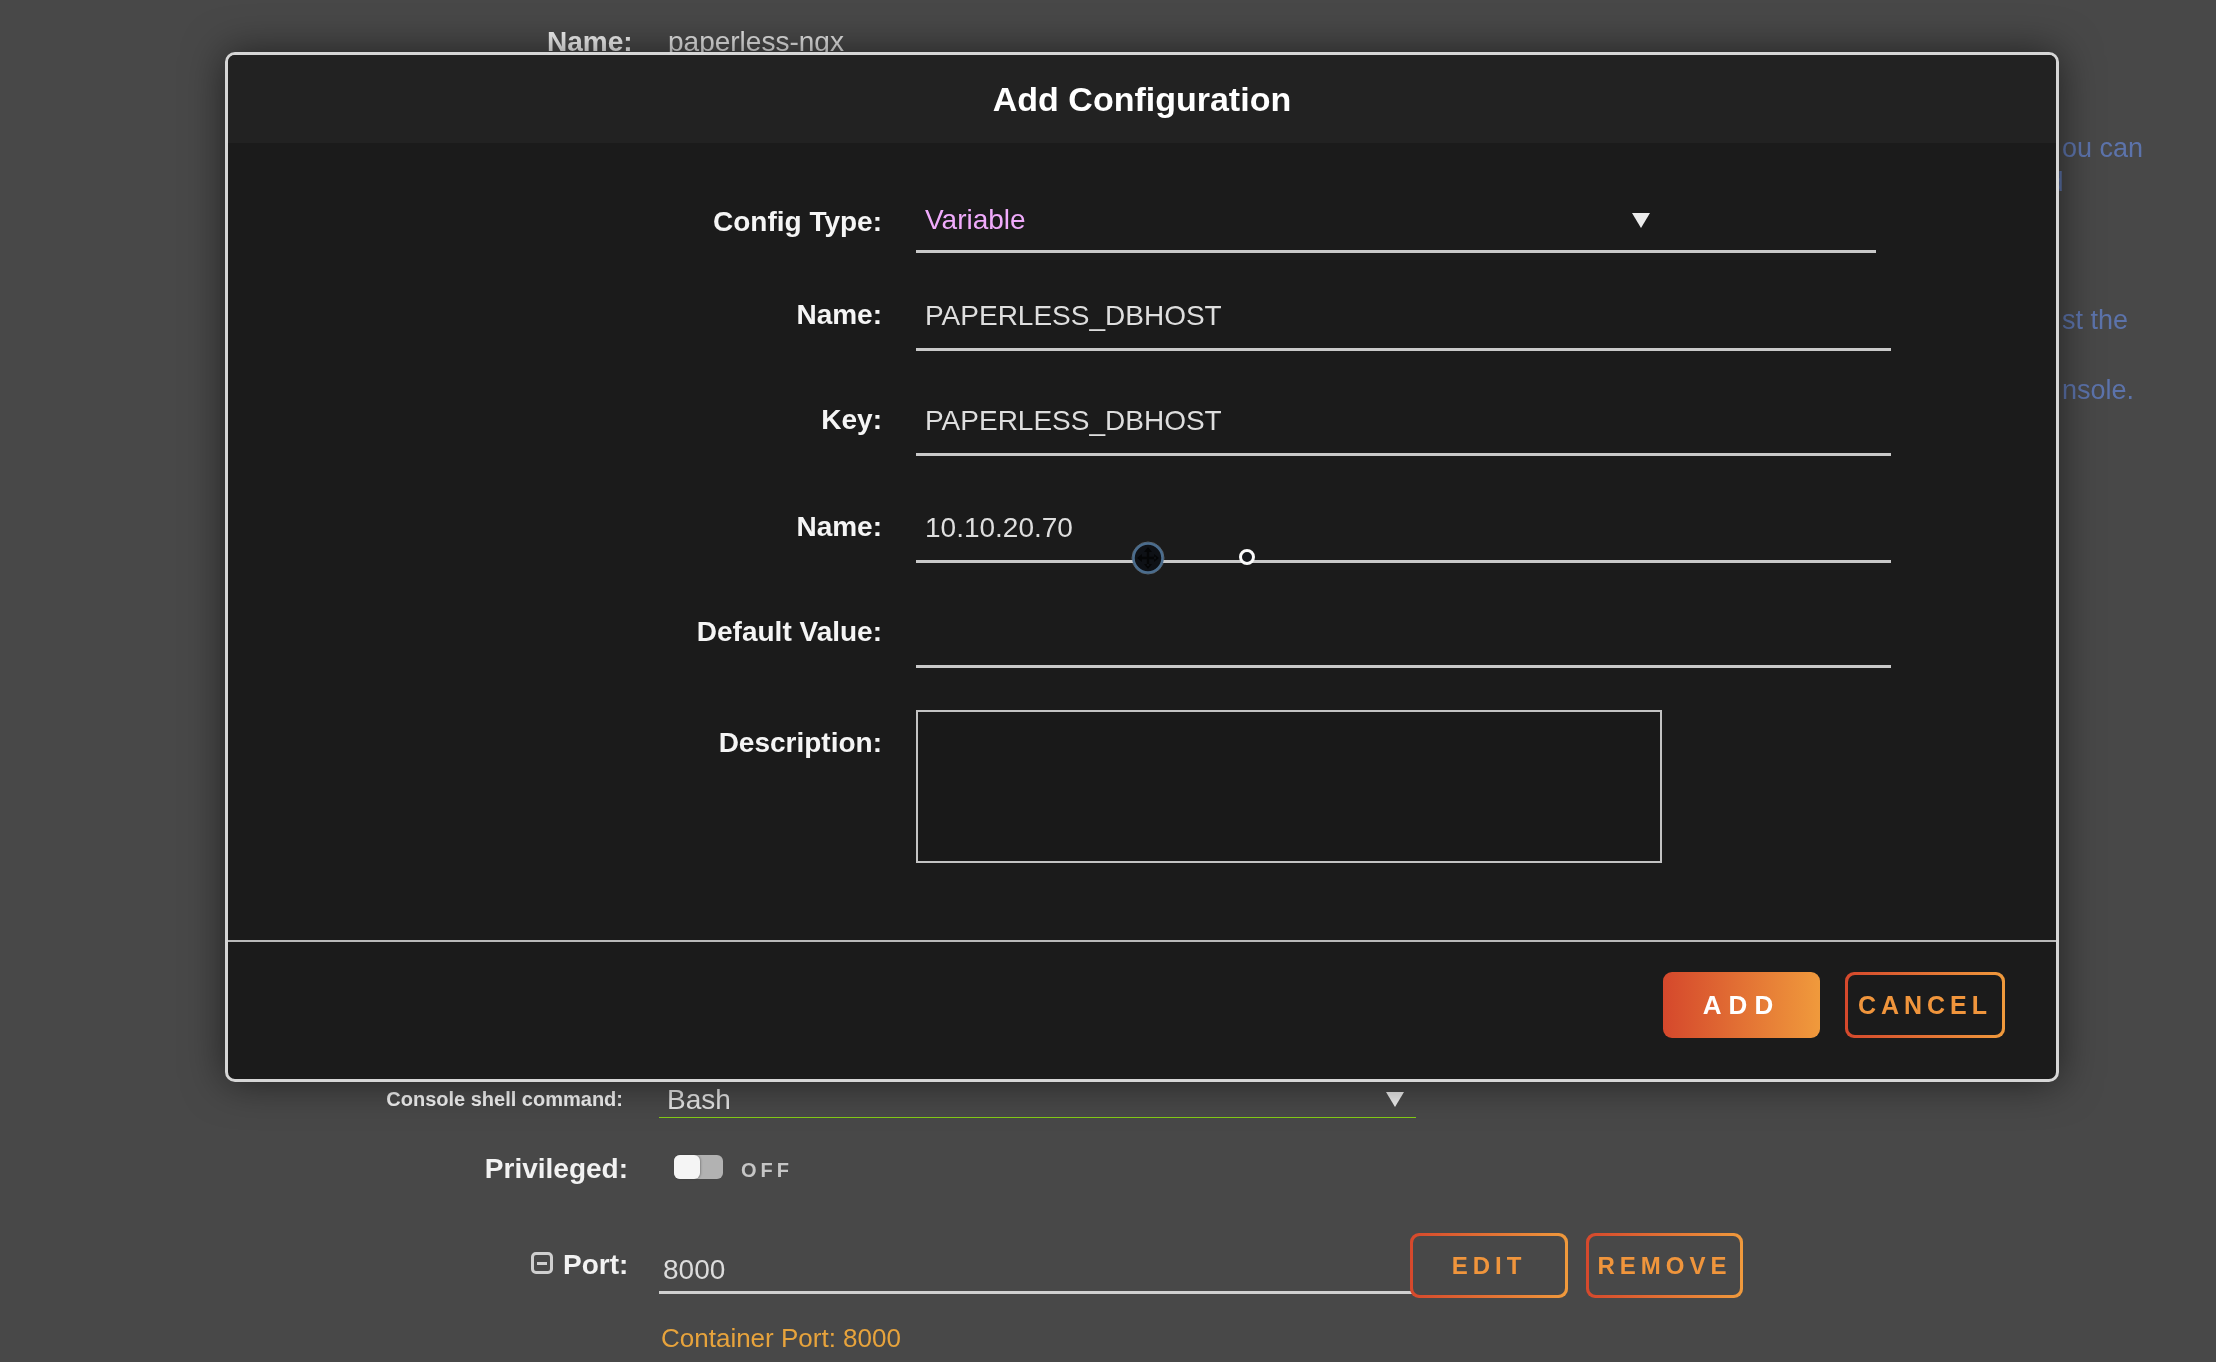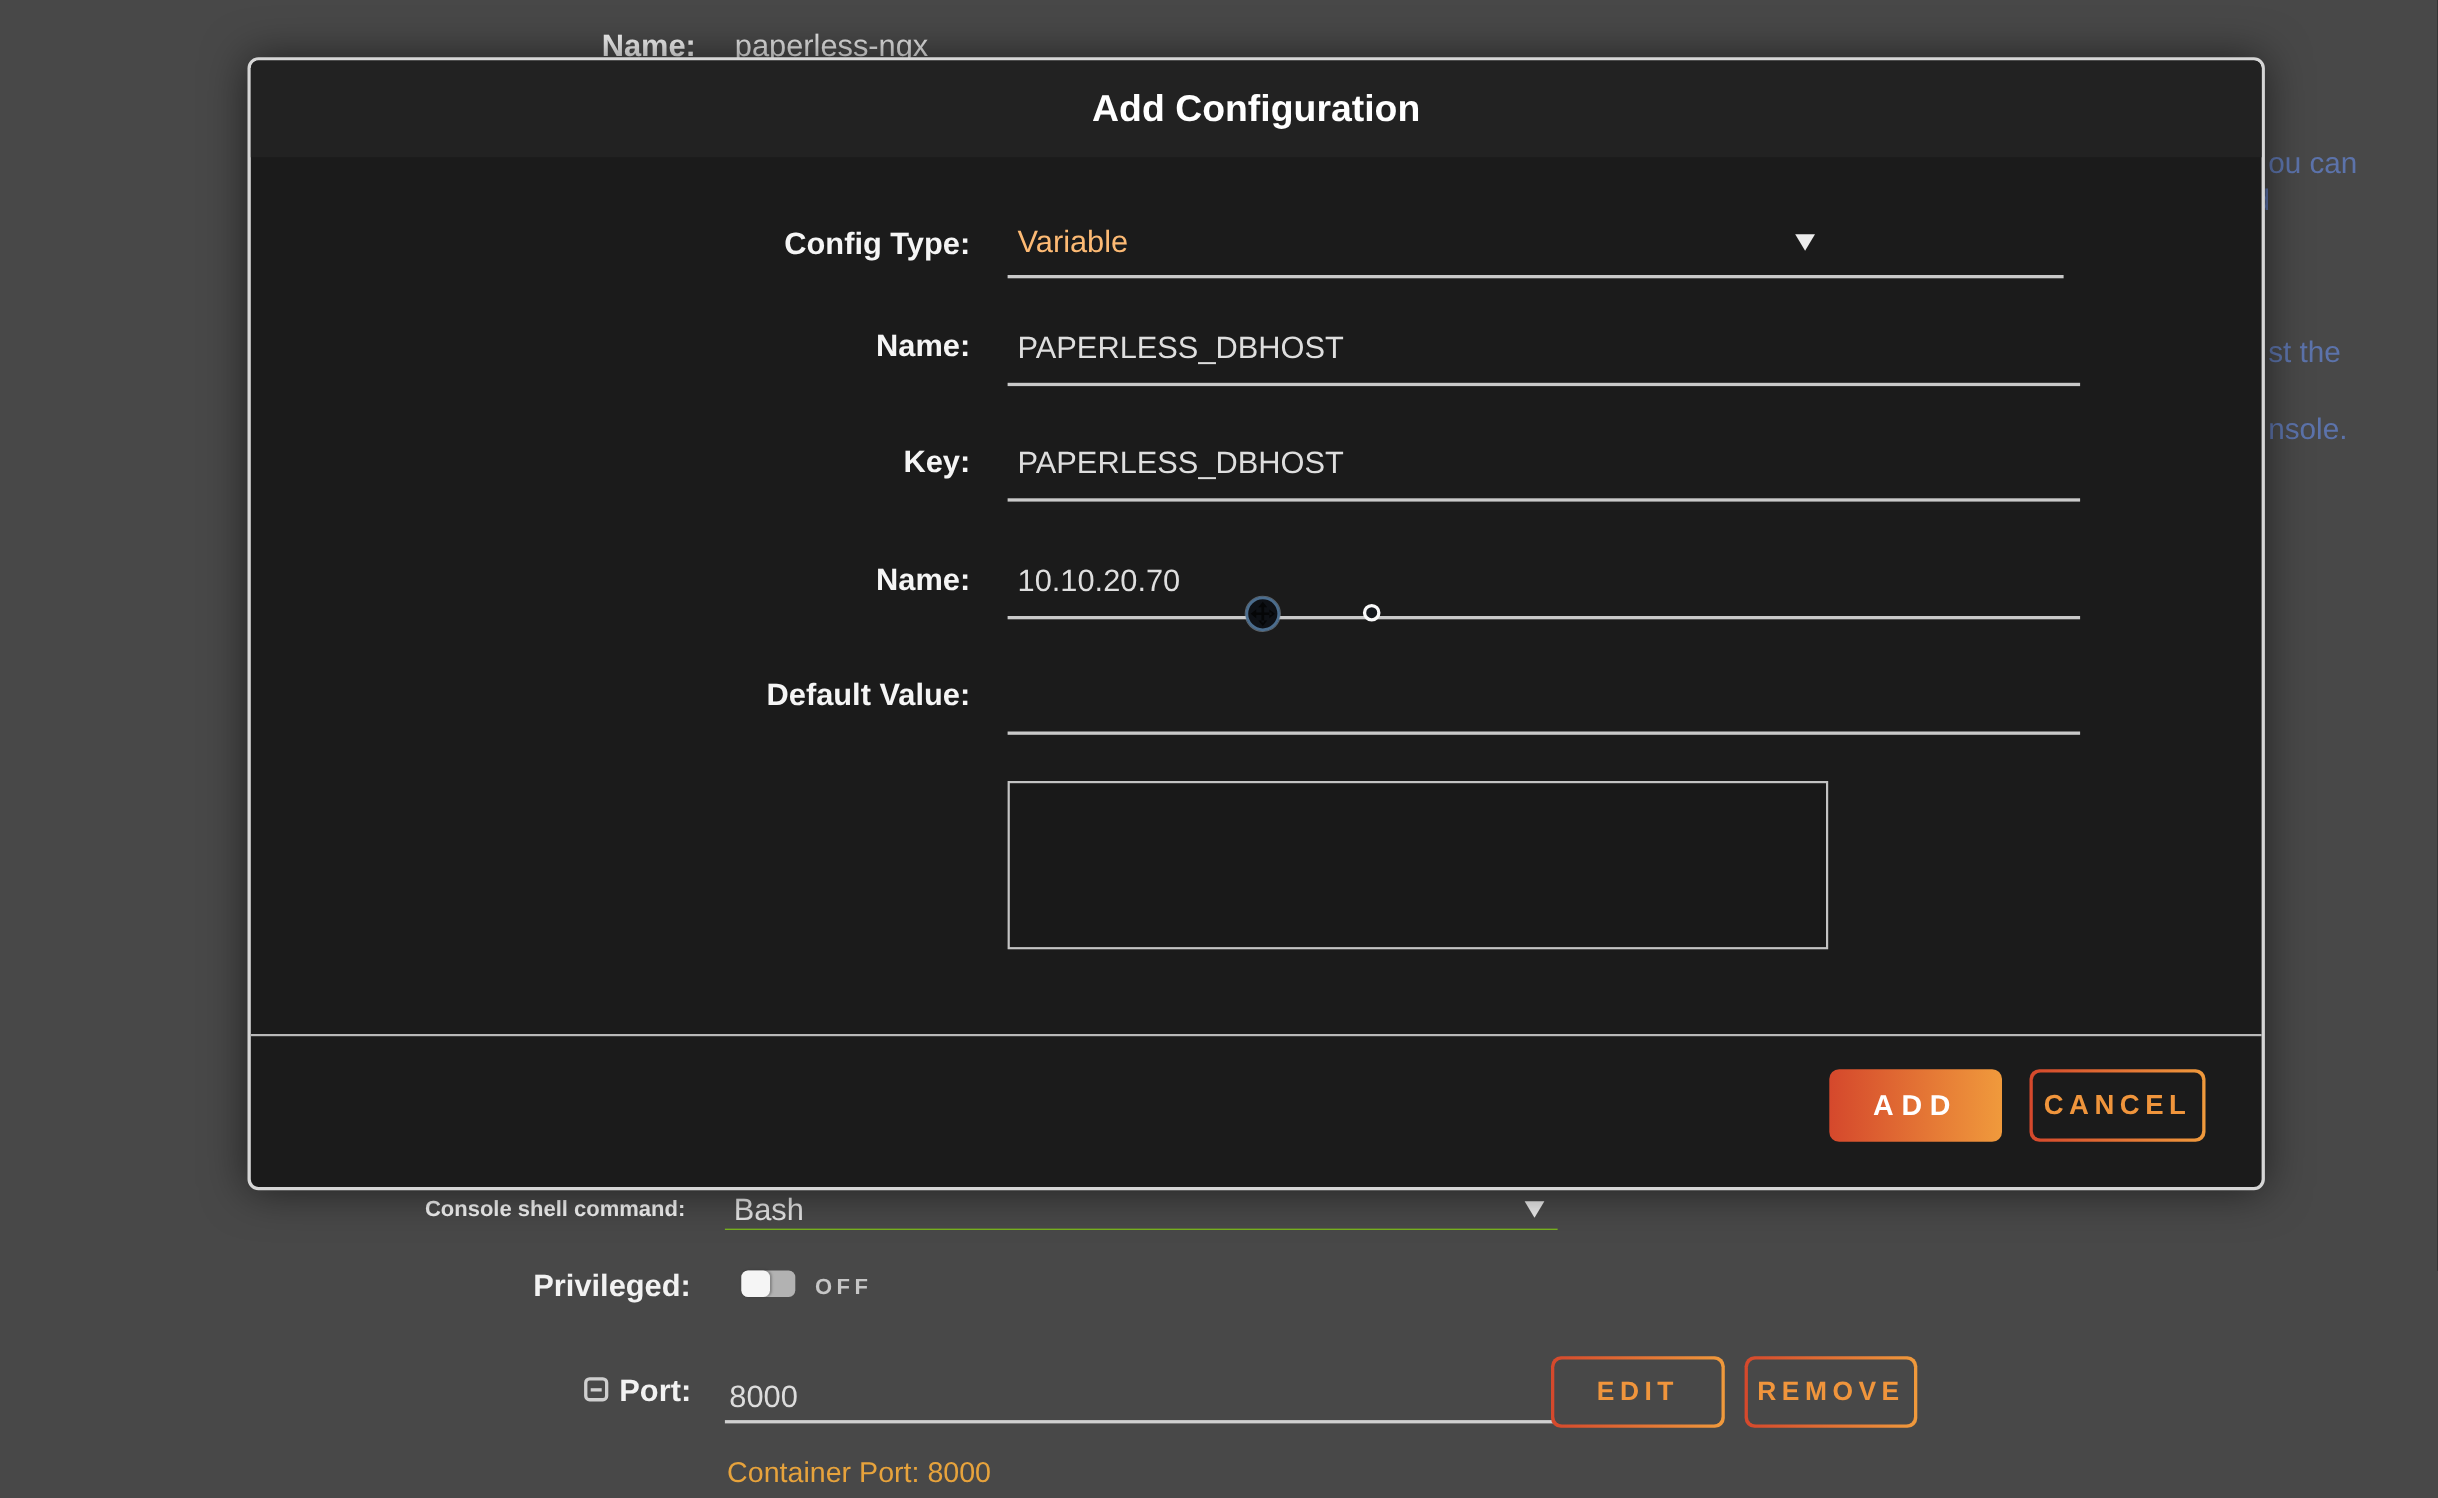--- a/index.html
+++ b/index.html
@@ -74,21 +74,21 @@
     font-weight:bold; font-size:28px; color:#f5f5f5; line-height:34px;
   }
   .finput {
     position:absolute; left:688px; width:966px; height:45px;
     background:transparent; border:none; border-bottom:3px solid #c9c9c9; outline:none;
     color:#dedede; font-size:28px; padding:0 0 10px 9px;
     font-family:"Liberation Sans", sans-serif;
   }
   .fselect {
     position:absolute; left:688px; width:951px; height:54px; line-height:48px;
-    border-bottom:3px solid #c9c9c9; color:#fdba74; font-size:28px;
+    border-bottom:3px solid #c9c9c9; color:#f0abfc; font-size:28px;
     padding-left:9px; cursor:pointer;
   }
   .ftextarea {
     position:absolute; left:688px; top:655px; width:746px; height:153px;
     box-sizing:border-box; background:#191919; border:2px solid #c3c3c3;
     resize:none; outline:none; color:#dedede; font-size:26px; padding:10px;
     font-family:"Liberation Sans", sans-serif;
   }
   .separator { position:absolute; left:0; right:0; top:885px; height:2px; background:#b9b9b9; }
   .add-btn {
@@ -155,20 +155,21 @@
 
     <div class="mlabel" style="top:348px;">Key:</div>
     <input class="finput" style="top: 343px;" value="PAPERLESS_DBHOST">
 
     <div class="mlabel" style="top:455px;">Name:</div>
     <input class="finput" style="top: 450px;" value="10.10.20.70">
 
     <div class="mlabel" style="top:560px;">Default Value:</div>
     <input class="finput" style="top: 555px;" value="">
 
+    <div class="mlabel" style="top:671px;">Description:</div>
     <textarea class="ftextarea" style=""></textarea>
 
     <svg class="abs" style="left:903px; top:486px;" width="34" height="34" viewBox="0 0 34 34">
       <circle cx="17" cy="17" r="16" fill="none" stroke="#9aa7b4" stroke-width="1" opacity="0.5"></circle>
       <circle cx="17" cy="17" r="14.5" fill="#0e1116" stroke="#4b6d8e" stroke-width="2.5"></circle>
       <path d="M17 6 L21 11 L13 11 Z M17 28 L21 23 L13 23 Z M6 17 L11 13 L11 21 Z M28 17 L23 13 L23 21 Z M15.8 9 h2.4 v16 h-2.4 z M9 15.8 h16 v2.4 h-16 z" fill="#050607"></path>
     </svg>
     <div class="ring" style="left:1011px; top:494px;"></div>
 
     <div class="separator"></div>

